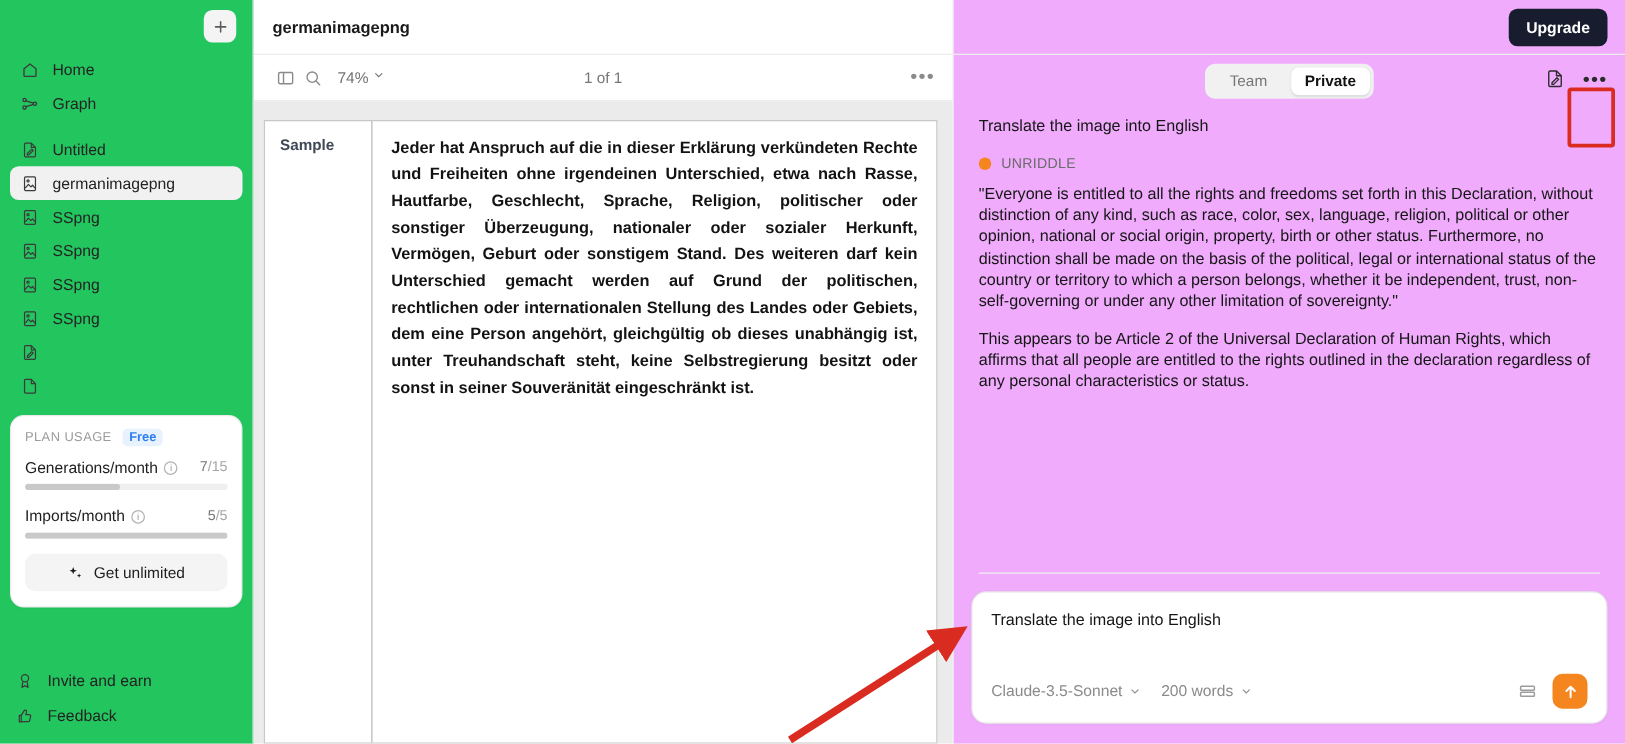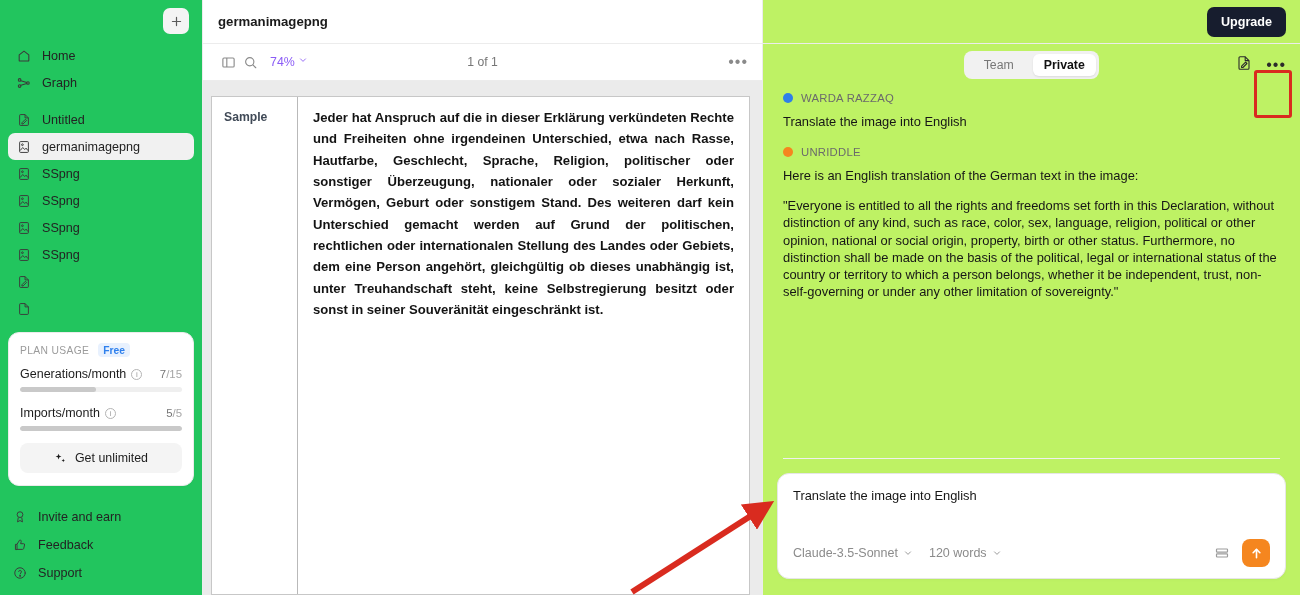--- a/index.html
+++ b/index.html
@@ -62,32 +62,32 @@
   .sb-bottom .nav-item { height: 27px; margin-bottom: 1px; }
   .info-i { width: 11px; height: 11px; border: 1px solid #b4b4b4; border-radius: 50%;
             font-size: 8px; color: #a0a0a0; display: inline-flex; align-items: center; justify-content: center; font-style: normal; }
 
   
   .doc-panel { width: 560px; flex: 0 0 560px; height: 595px; display: flex; flex-direction: column; border-right: 1px solid #ececec; }
   .doc-title-bar { height: 44px; display: flex; align-items: center; padding-left: 15px; border-bottom: 1px solid #ececec; }
   .doc-title { font-size: 13.2px; font-weight: bold; color: #1a1a1a; }
   .doc-toolbar { height: 37px; display: flex; align-items: center; padding: 0 14px; border-bottom: 1px solid #ececec; position: relative; color: #8a8a8a; }
   .tb-icon { width: 22px; height: 22px; display: flex; align-items: center; justify-content: center; cursor: pointer; }
-  .zoom-ctl { display: flex; gap: 3px; font-size: 12.4px; color: #8b5cf6; margin-left: 9px; cursor: pointer; }
+  .zoom-ctl { display: flex; gap: 3px; font-size: 12.4px; color: #737373; margin-left: 9px; cursor: pointer; }
   .page-ind { position: absolute; left: 0; right: 0; text-align: center; font-size: 12.2px; color: #767676; pointer-events: none; }
   .tb-more { margin-left: auto; font-size: 16px; color: #8a8a8a; cursor: pointer; letter-spacing: 1px; line-height: 8px; }
   .doc-stage { flex: 1; background: #ebebeb; padding: 15px 12px 0 8px; overflow: hidden; }
   .doc-page { background: #ffffff; border: 1px solid #c7c7c7; height: 100%; display: flex; }
   .doc-col-left { width: 86px; flex: 0 0 86px; border-right: 1px solid #b9b9b9; padding: 10px 0 0 12px; }
   .doc-sample { font-size: 12.2px; font-weight: bold; color: #404a57; }
   .doc-col-right { flex: 1; padding: 10px 15px 0 15px; }
   .doc-body { font-size: 13.1px; line-height: 1.63; color: #131313; text-align: justify; font-weight: bold; }
 
   
-  .chat-panel { flex: 1; height: 595px; display: flex; flex-direction: column; position: relative; background: #bef264; }
+  .chat-panel { flex: 1; height: 595px; display: flex; flex-direction: column; position: relative; background: #f0abfc; }
   .chat-top { height: 44px; display: flex; align-items: center; padding: 0 14px; border-bottom: 1px solid #ececec; justify-content: flex-end; }
   .upgrade-btn {
     background: #171d2e; color: #ffffff; font-size: 12.6px; font-weight: bold;
     border-radius: 7px; padding: 8px 14px; cursor: pointer;
   }
   .chat-subbar { height: 42px; display: flex; align-items: center; padding: 0 14px; position: relative; }
   .seg {
     position: absolute; left: 0; right: 0; margin: 0 auto; width: 135px;
     background: #f1f1f1; border-radius: 8px; padding: 3px; display: flex; gap: 2px;
   }
@@ -287,30 +287,20 @@
       </div>
       <div class="nav-item">
         <span class="ic">
           <svg width="14" height="14" viewBox="0 0 16 16" fill="none" stroke="currentColor" stroke-width="1.1" stroke-linejoin="round">
             <path d="M4.6 7.2v6H2.8v-6z"></path>
               <path d="M4.6 7.2l2.8-4.6a1.3 1.3 0 0 1 2 1.4l-.7 2.5h3.3a1.2 1.2 0 0 1 1.2 1.5l-1 4a1.3 1.3 0 0 1-1.3 1H4.6"></path>
           </svg>
         </span>
         <span>Feedback</span>
       </div>
-      <div class="nav-item">
-        <span class="ic">
-          <svg width="14" height="14" viewBox="0 0 16 16" fill="none" stroke="currentColor" stroke-width="1.1" stroke-linecap="round">
-            <circle cx="8" cy="8" r="6"></circle>
-              <path d="M6.4 6.2a1.7 1.7 0 0 1 3.3.5c0 1.1-1.7 1.5-1.7 2.5"></path>
-              <circle cx="8" cy="11.3" r=".5" fill="currentColor"></circle>
-          </svg>
-        </span>
-        <span>Support</span>
-      </div>
     </div>
   </aside>
 
   <section class="doc-panel">
     <div class="doc-title-bar">
       <span class="doc-title">germanimagepng</span>
     </div>
 
     <div class="doc-toolbar">
       <div class="tb-icon">
@@ -364,55 +354,51 @@
               <path d="M9.2 1.8v3.8H13"></path>
               <path d="M9.6 7.2L5.6 11.2v1.3h1.3l4-4z"></path>
           </svg>
         </span>
         <span style="font-size:16px;line-height:8px;letter-spacing:1px;color:#2b2b2b;">•••</span>
       </div>
     </div>
 
     <div class="chat-body">
       <div class="msg">
-        <div class="msg-head">
-          <span class="dot" id="dot0" style="background: rgb(47, 127, 232);"></span>
-          <span class="msg-author">WARDA RAZZAQ</span>
-        </div>
         <div class="msg-text">
           <p>Translate the image into English</p>
         </div>
       </div>
 
       <div class="msg">
         <div class="msg-head">
           <span class="dot" id="dot1" style="background: rgb(245, 134, 31);"></span>
           <span class="msg-author">UNRIDDLE</span>
         </div>
         <div class="msg-text">
-          <p>Here is an English translation of the German text in the image:</p>
           <p>"Everyone is entitled to all the rights and freedoms set forth in this Declaration, without distinction of any kind, such as race, color, sex, language, religion, political or other opinion, national or social origin, property, birth or other status. Furthermore, no distinction shall be made on the basis of the political, legal or international status of the country or territory to which a person belongs, whether it be independent, trust, non-self-governing or under any other limitation of sovereignty."</p>
+          <p>This appears to be Article 2 of the Universal Declaration of Human Rights, which affirms that all people are entitled to the rights outlined in the declaration regardless of any personal characteristics or status.</p>
         </div>
       </div>
     </div>
 
     <div class="chat-sep"></div>
 
     <div class="composer-wrap">
       <div class="composer">
         <div class="composer-text" placeholder="Ask anything...">Translate the image into English</div>
         <div class="composer-foot">
           <div class="chip">
             <span>Claude-3.5-Sonnet</span>
             <svg width="10" height="10" viewBox="0 0 16 16" fill="none" stroke="currentColor" stroke-width="1.4" stroke-linecap="round">
               <path d="M4 6.2l4 4 4-4"></path>
             </svg>
           </div>
           <div class="chip">
-            <span>120 words</span>
+            <span>200 words</span>
             <svg width="10" height="10" viewBox="0 0 16 16" fill="none" stroke="currentColor" stroke-width="1.4" stroke-linecap="round">
               <path d="M4 6.2l4 4 4-4"></path>
             </svg>
           </div>
           <div class="composer-right">
             <span style="color:#9c9c9c;display:flex;">
               <svg width="16" height="16" viewBox="0 0 16 16" fill="none" stroke="currentColor" stroke-width="1.2">
                 <rect x="2.5" y="4" width="11" height="3.2" rx=".7"></rect>
                   <rect x="2.5" y="8.8" width="11" height="3.2" rx=".7"></rect>
               </svg>

